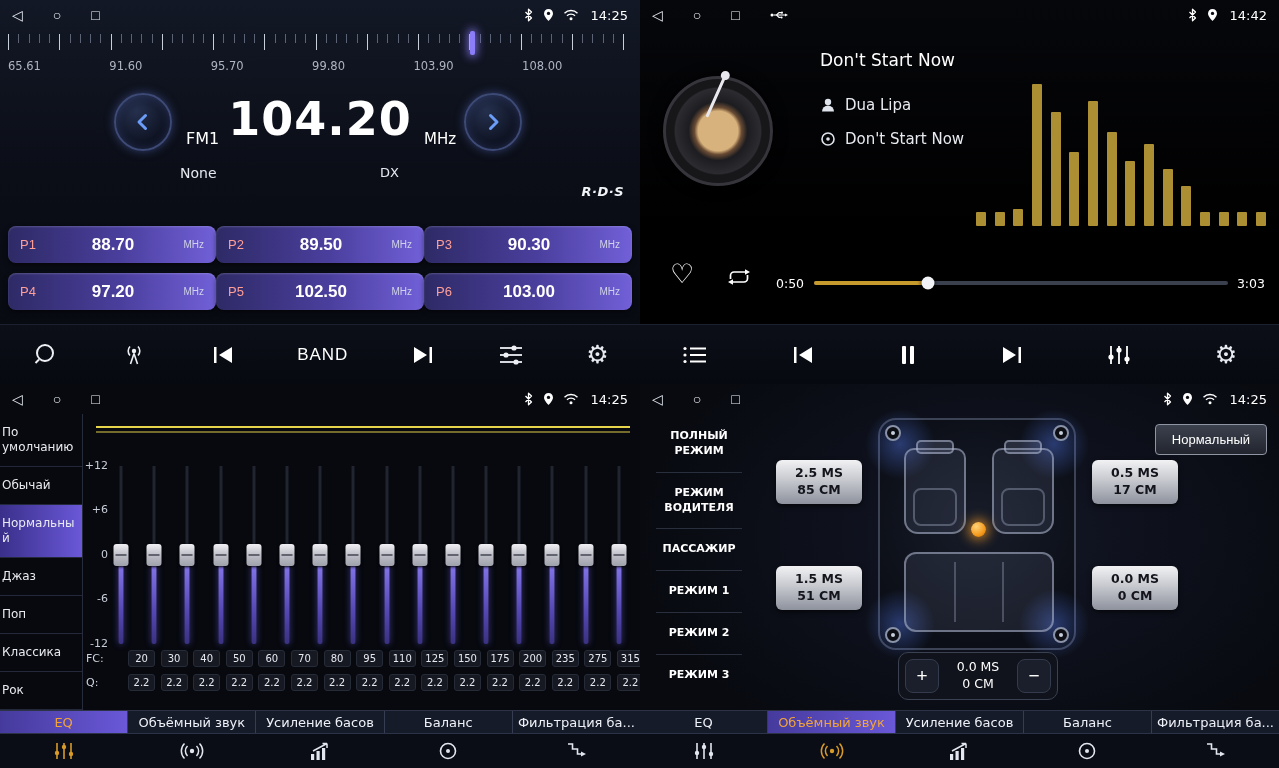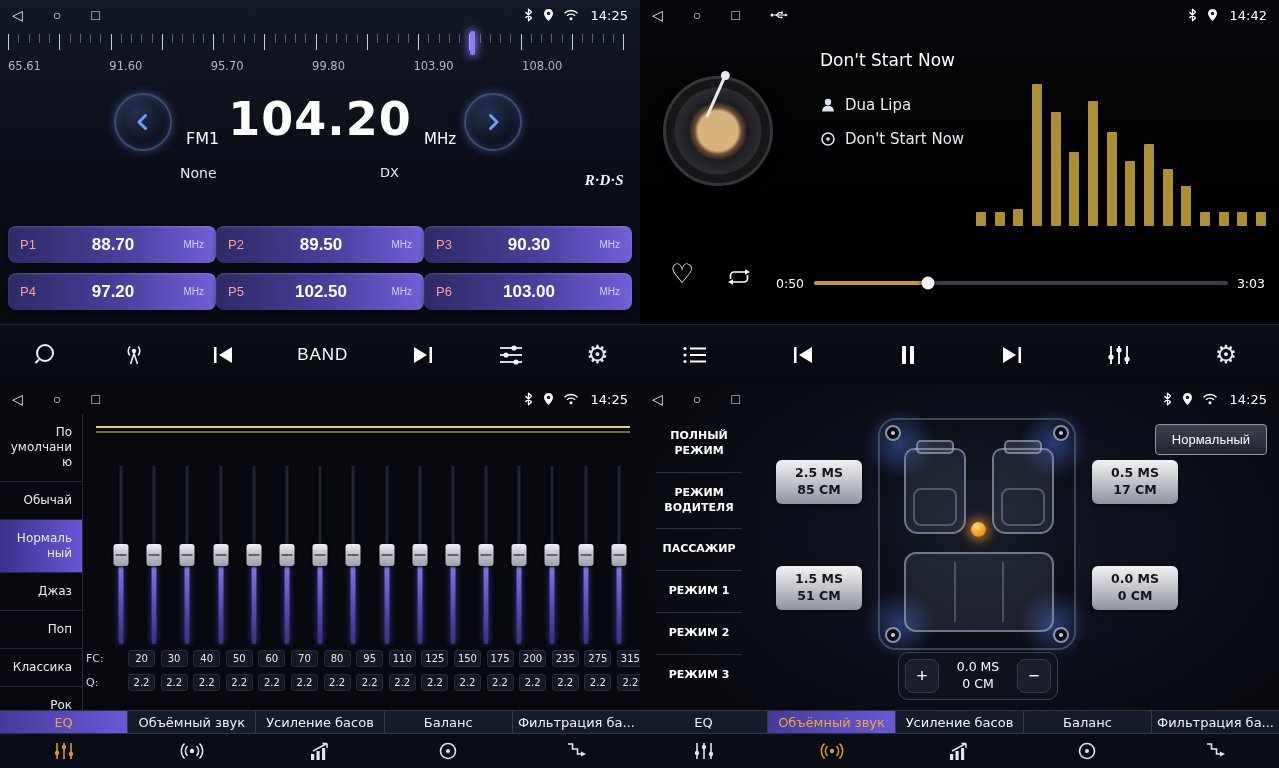--- a/index.html
+++ b/index.html
@@ -28,21 +28,21 @@
 .scale-indicator{position:absolute;top:-3px;width:5px;height:24px;border-radius:2px;background:#8b7cf8;box-shadow:0 0 9px 2px rgba(139,124,248,.8);}
 .scale-labels{display:flex;justify-content:space-between;width:90%;margin-top:7px;font-size:11.5px;color:#aeb4c2;}
 .circ-btn{position:absolute;top:93px;width:58px;height:58px;border-radius:50%;background:radial-gradient(circle at 38% 30%,#25304e,#0c101d 72%);border:2px solid #3d4a75;box-shadow:0 0 10px rgba(80,100,180,.55),inset 0 0 9px rgba(95,115,210,.3);display:flex;align-items:center;justify-content:center;cursor:pointer;}
 .tune-left{left:114px;}
 .tune-right{left:464px;}
 .band-label{position:absolute;left:186px;top:129px;font-size:16px;color:#fff;}
 .stereo-label{position:absolute;left:180px;top:165px;font-size:14px;color:#e6e9f0;}
 .freq-big{position:absolute;left:228px;top:92px;width:184px;text-align:center;font-size:46px;font-weight:bold;color:#fff;letter-spacing:1px;}
 .freq-unit{position:absolute;left:424px;top:130px;font-size:15px;color:#fff;}
 .dx-label{position:absolute;left:380px;top:165px;font-size:13px;color:#e6e9f0;}
-.rds-badge{position:absolute;right:16px;top:172px;font-size:15px;font-weight:bold;font-style:italic;color:#f2f4f8;letter-spacing:.5px;font-family:Liberation Serif, serif;}
+.rds-badge{position:absolute;right:16px;top:184px;font-size:13px;font-weight:bold;font-style:italic;color:#f2f4f8;letter-spacing:.5px;}
 .presets{position:absolute;left:8px;top:226px;width:624px;display:grid;grid-template-columns:repeat(3,1fr);gap:10px 0;}
 .preset{height:37px;border-radius:8px;border:none;background:linear-gradient(90deg,#2e2a66 0%,#4b3f9e 55%,#7160d8 100%);box-shadow:inset 0 1px 2px rgba(255,255,255,.18),0 2px 5px rgba(0,0,0,.5);display:flex;align-items:center;padding:0 12px;cursor:pointer;}
 .p-num{font-size:13px;color:#ff9f97;width:30px;text-align:left;}
 .p-freq{flex:1;text-align:center;font-size:17px;font-weight:bold;color:#fff;}
 .p-unit{font-size:10px;color:#cfd3e8;width:28px;text-align:right;}
 .toolbar{position:absolute;left:0;bottom:0;width:100%;height:60px;background:linear-gradient(180deg,#0c0f18,#070910);border-top:1px solid #1c2130;display:flex;align-items:center;justify-content:space-around;}
 .tb-btn{background:none;border:none;color:#e8ebf2;display:flex;align-items:center;justify-content:center;cursor:pointer;}
 .band-btn{font-size:17px;letter-spacing:1px;color:#fff;}
 .gear-btn{font-size:25px;line-height:1;}
 
@@ -59,21 +59,21 @@
 .heart-btn{position:absolute;left:30px;top:258px;font-size:27px;color:#fff;background:none;border:none;cursor:pointer;}
 .repeat-btn{position:absolute;left:84px;top:266px;background:none;border:none;cursor:pointer;color:#fff;}
 .time-elapsed{position:absolute;left:136px;top:276px;font-size:12.5px;color:#fff;}
 .time-total{position:absolute;right:14px;top:276px;font-size:12.5px;color:#fff;}
 .progress{position:absolute;left:174px;top:281px;width:414px;height:4px;border-radius:2px;background:#3a404e;cursor:pointer;}
 .progress-fill{height:100%;border-radius:2px;background:#c79a2e;}
 .progress-thumb{position:absolute;top:50%;transform:translate(-50%,-50%);width:13px;height:13px;border-radius:50%;background:#f2f3f6;box-shadow:0 0 4px #000;}
 
 
 .eq-side{position:absolute;left:0;top:30px;width:83px;border-right:1px solid #262c3c;}
-.side-item{padding:11px 10px;text-align:right;font-size:12px;color:#e8eaf0;border-bottom:1px solid #23283a;line-height:1.25;overflow-wrap:anywhere;cursor:pointer;}
+.side-item{padding:11px 2px;text-align:left;font-size:12px;color:#e8eaf0;border-bottom:1px solid #23283a;line-height:1.25;overflow-wrap:anywhere;cursor:pointer;}
 .side-item.active{background:linear-gradient(90deg,#3a2f8a,#6a58d8);}
 #eq-curve{position:absolute;left:96px;top:42px;width:534px;height:7px;border-top:2px solid #e6d44c;border-bottom:2px solid #756b2c;}
 #db-labels{position:absolute;left:84px;top:0;width:26px;height:330px;}
 .db-label{position:absolute;right:2px;font-size:11px;color:#c8cdd8;}
 .eq-sliders{position:absolute;left:112px;top:82px;width:516px;height:178px;display:flex;justify-content:space-between;}
 .slider{position:relative;width:18px;height:100%;cursor:pointer;}
 .track-top{position:absolute;left:50%;transform:translateX(-50%);top:0;width:3px;background:#21252f;}
 .track-bottom{position:absolute;left:50%;transform:translateX(-50%);width:5px;border-radius:2px;background:linear-gradient(180deg,#8d7ef5,#5346b0 65%,#3a3180);box-shadow:0 0 6px rgba(120,100,240,.5);}
 .handle{position:absolute;left:50%;transform:translate(-50%,-50%);width:15px;height:22px;border-radius:3px;background:linear-gradient(180deg,#f0f0f4,#c2c3cb 45%,#9fa1ab);box-shadow:0 1px 3px #000;}
 .handle::after{content:"";position:absolute;left:2px;right:2px;top:50%;height:2px;margin-top:-1px;background:#62656f;}
@@ -474,20 +474,27 @@
     <div class="eq-side" id="eq-side">
         <div class="side-item">По умолчанию</div>
         <div class="side-item">Обычай</div>
         <div class="side-item active">Нормальный</div>
         <div class="side-item">Джаз</div>
         <div class="side-item">Поп</div>
         <div class="side-item">Классика</div>
         <div class="side-item">Рок</div>
       </div>
     <div id="eq-curve"></div>
+    <div id="db-labels">
+        <span class="db-label" style="top: 75px;">+12</span>
+        <span class="db-label" style="top: 119px;">+6</span>
+        <span class="db-label" style="top: 164px;">0</span>
+        <span class="db-label" style="top: 208px;">-6</span>
+        <span class="db-label" style="top: 253px;">-12</span>
+      </div>
     <div class="eq-sliders" id="eq-sliders">
         <div class="slider">
           <i class="track-top" style="height: 50%;"></i>
           <i class="track-bottom" style="top: 50%; height: 50%;"></i>
           <i class="handle" style="top: 50%;"></i>
         </div>
         <div class="slider">
           <i class="track-top" style="height: 50%;"></i>
           <i class="track-bottom" style="top: 50%; height: 50%;"></i>
           <i class="handle" style="top: 50%;"></i>

